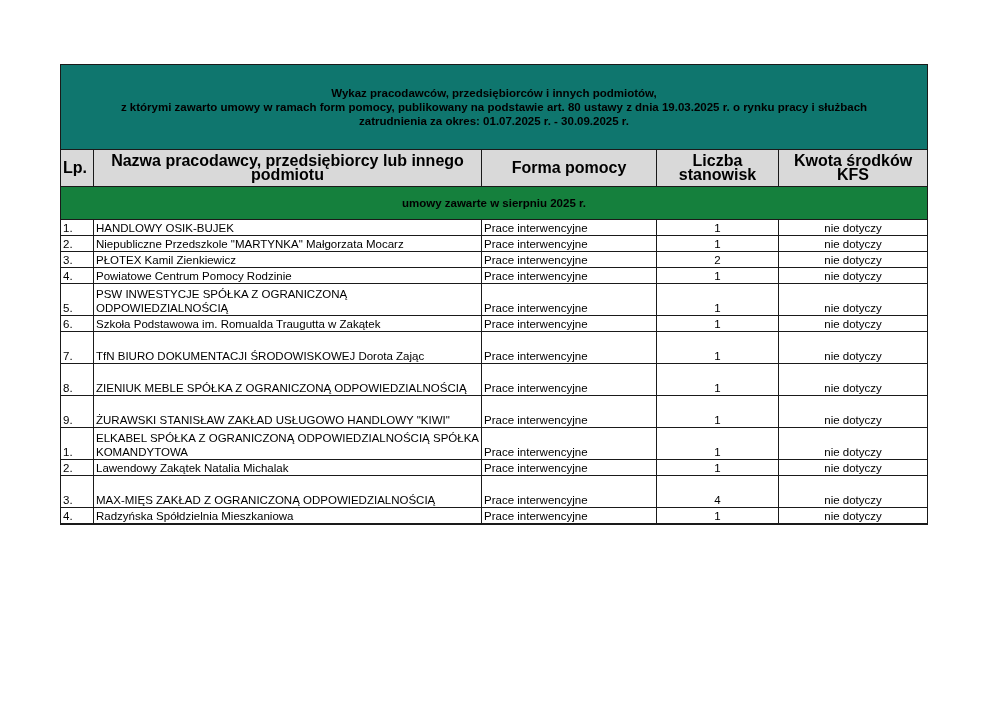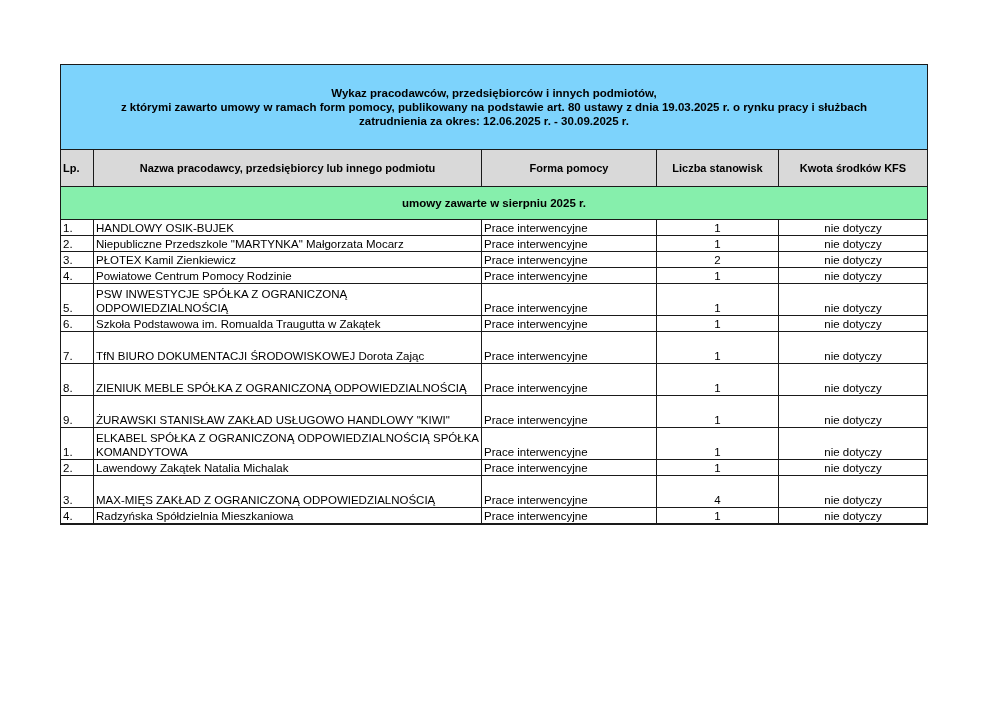--- a/index.html
+++ b/index.html
@@ -2,24 +2,24 @@
 <html><head>
 <meta charset="utf-8">
 <style>
   html, body { margin: 0; padding: 0; background: #ffffff; }
   body { width: 1000px; height: 707px; position: relative; font-family: "Liberation Sans", sans-serif; color: #000; overflow: hidden; }
   table.report {
     position: absolute; left: 60px; top: 64px; width: 867px;
     border-collapse: collapse; table-layout: fixed; font-size: 11.5px;
   }
   table.report td, table.report th { border: 1px solid #1a1a1a; padding: 0 2px; line-height: 14px; }
-  .title-row td { background: #7dd3fc; height: 84px; text-align: center; font-weight: bold; font-size: 11.5px; line-height: 19px; border-width: 2px; }
-  .colhead th { background: #d9d9d9; height: 36px; font-weight: bold; font-size: 11px; border-width: 2px; }
+  .title-row td { background: #0f766e; height: 84px; text-align: center; font-weight: bold; font-size: 11.5px; line-height: 19px; border-width: 2px; }
+  .colhead th { background: #d9d9d9; height: 36px; font-weight: bold; font-size: 16px; border-width: 2px; }
   .colhead th.lp { text-align: left; padding-left: 2px; }
-  .section-row td { background: #86efac; height: 32px; text-align: center; font-weight: bold; font-size: 11.5px; border-width: 1px 2px; }
+  .section-row td { background: #15803d; height: 32px; text-align: center; font-weight: bold; font-size: 11.5px; border-width: 1px 2px; }
   tr.r1 td { height: 15px; }
   tr.r2 td { height: 31px; margin-top: 10px; }
   td.lp, td.name, td.forma { vertical-align: bottom; text-align: left; }
   td.name { white-space: normal; }
   td.num, td.kwota { vertical-align: bottom; text-align: center; }
   td.kwota { border-right-width: 2px; }
   td.lp { border-left-width: 2px; }
   tr.last td { border-bottom-width: 2px; }
 </style>
 </head>
@@ -31,21 +31,21 @@
       <col style="width:388px">
       <col style="width:175px">
       <col style="width:122px">
       <col style="width:149px">
   </colgroup>
   <tbody id="tbody">
     <tr class="title-row">
       <td colspan="5">
         <div>Wykaz pracodawców, przedsiębiorców i innych podmiotów,</div>
         <div>z którymi zawarto umowy w ramach form pomocy, publikowany na podstawie art. 80 ustawy z dnia 19.03.2025 r. o rynku pracy i służbach</div>
-        <div>zatrudnienia za okres: 12.06.2025 r. - 30.09.2025 r.</div>
+        <div>zatrudnienia za okres: 01.07.2025 r. - 30.09.2025 r.</div>
       </td>
     </tr>
     <tr class="colhead">
       <th class="lp">Lp.</th>
       <th>Nazwa pracodawcy, przedsiębiorcy lub innego podmiotu</th>
       <th>Forma pomocy</th>
       <th>Liczba stanowisk</th>
       <th>Kwota środków KFS</th>
     </tr>
   <tr class="section-row">

